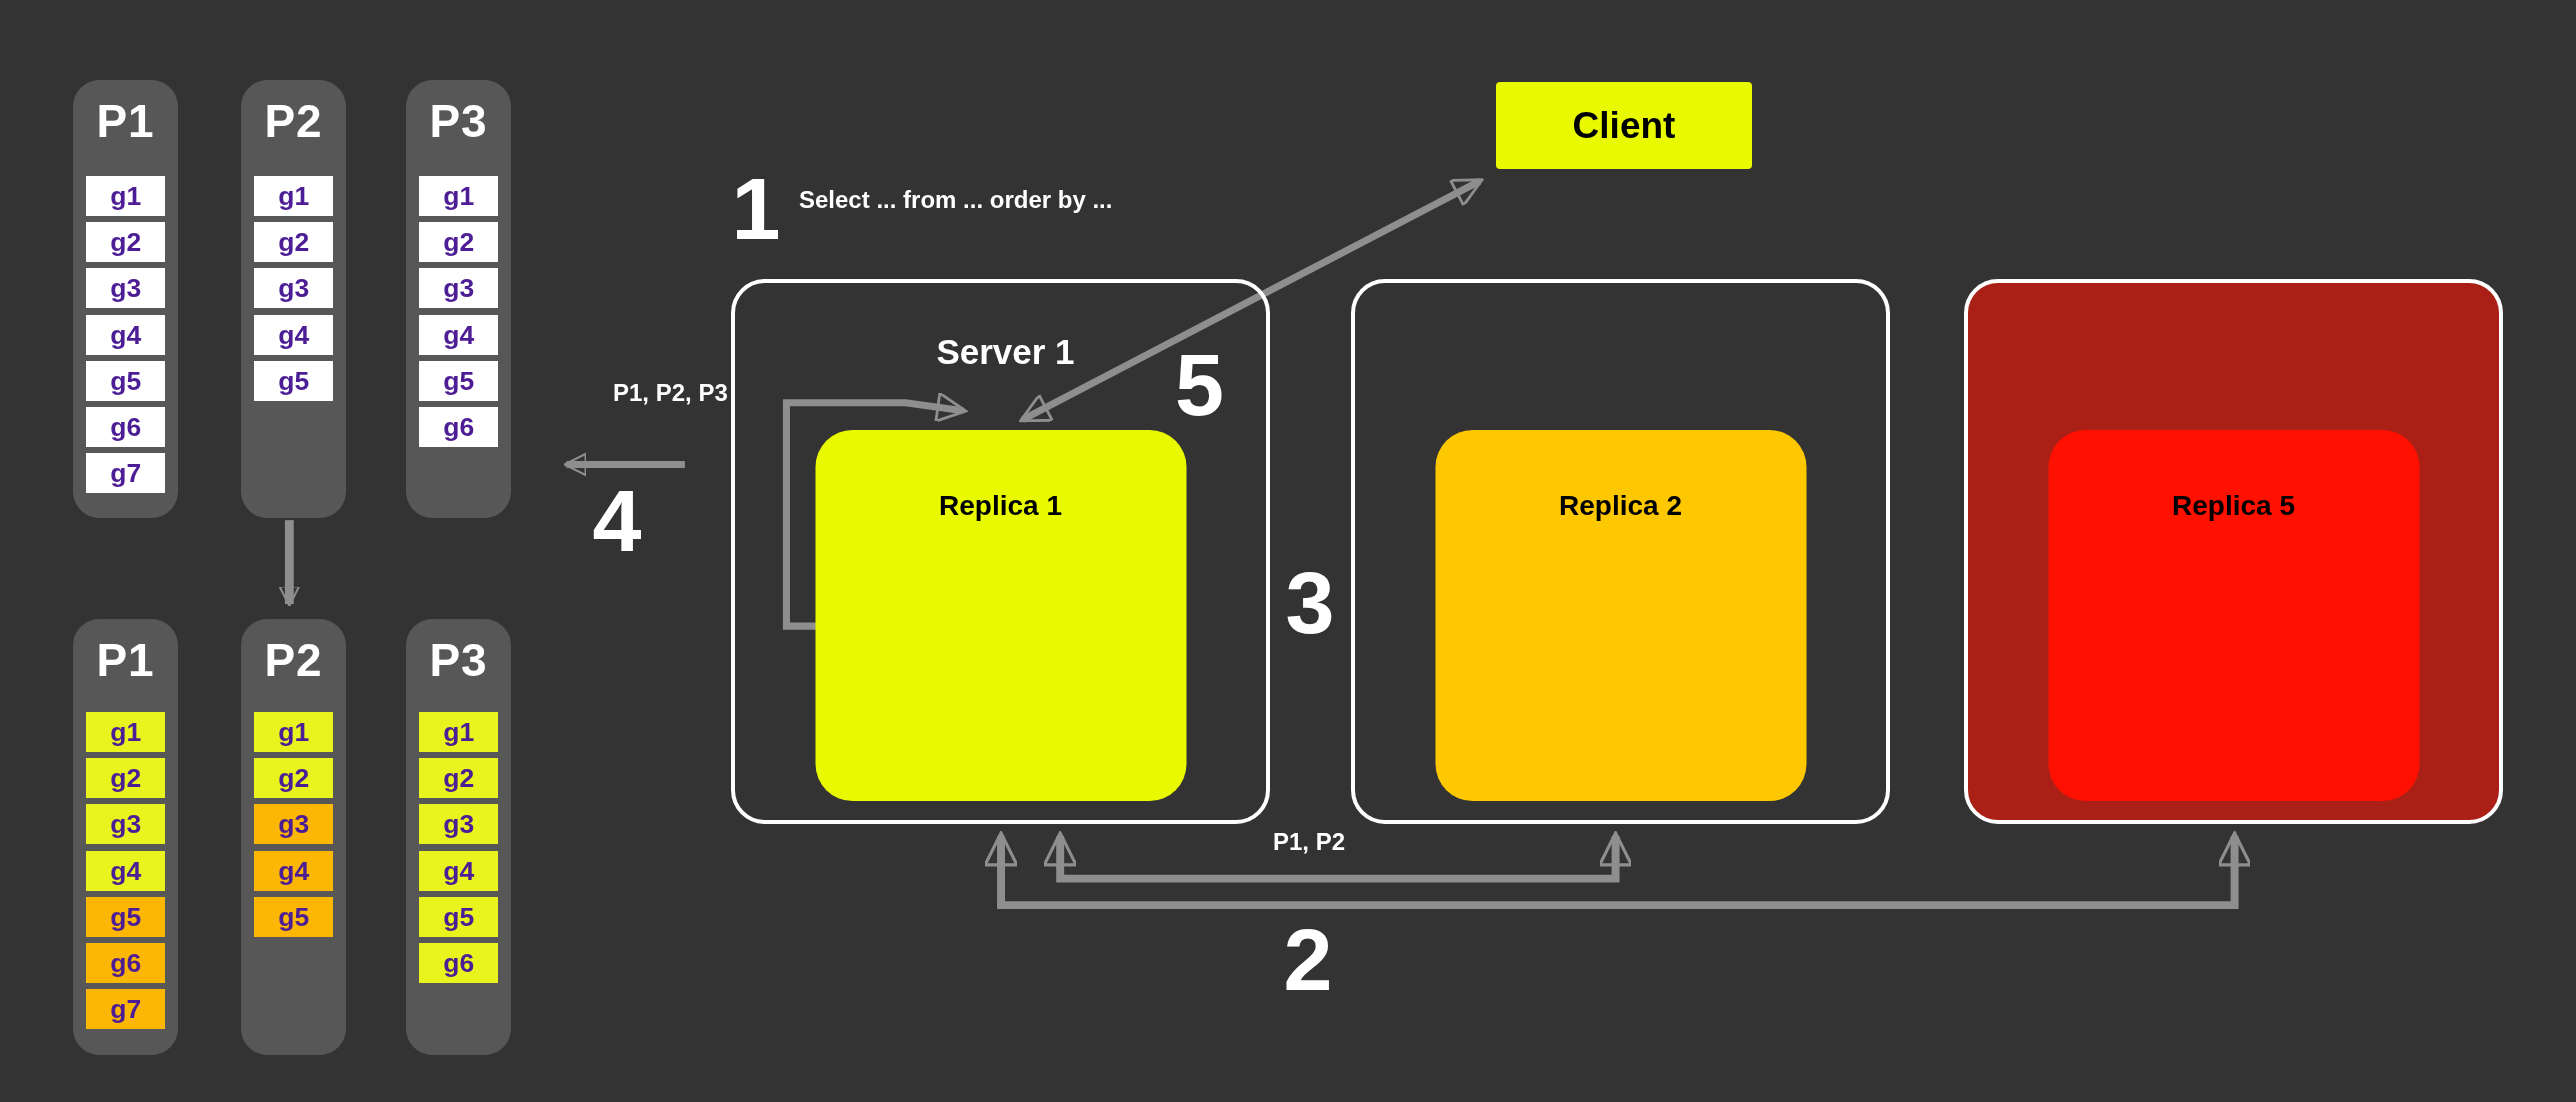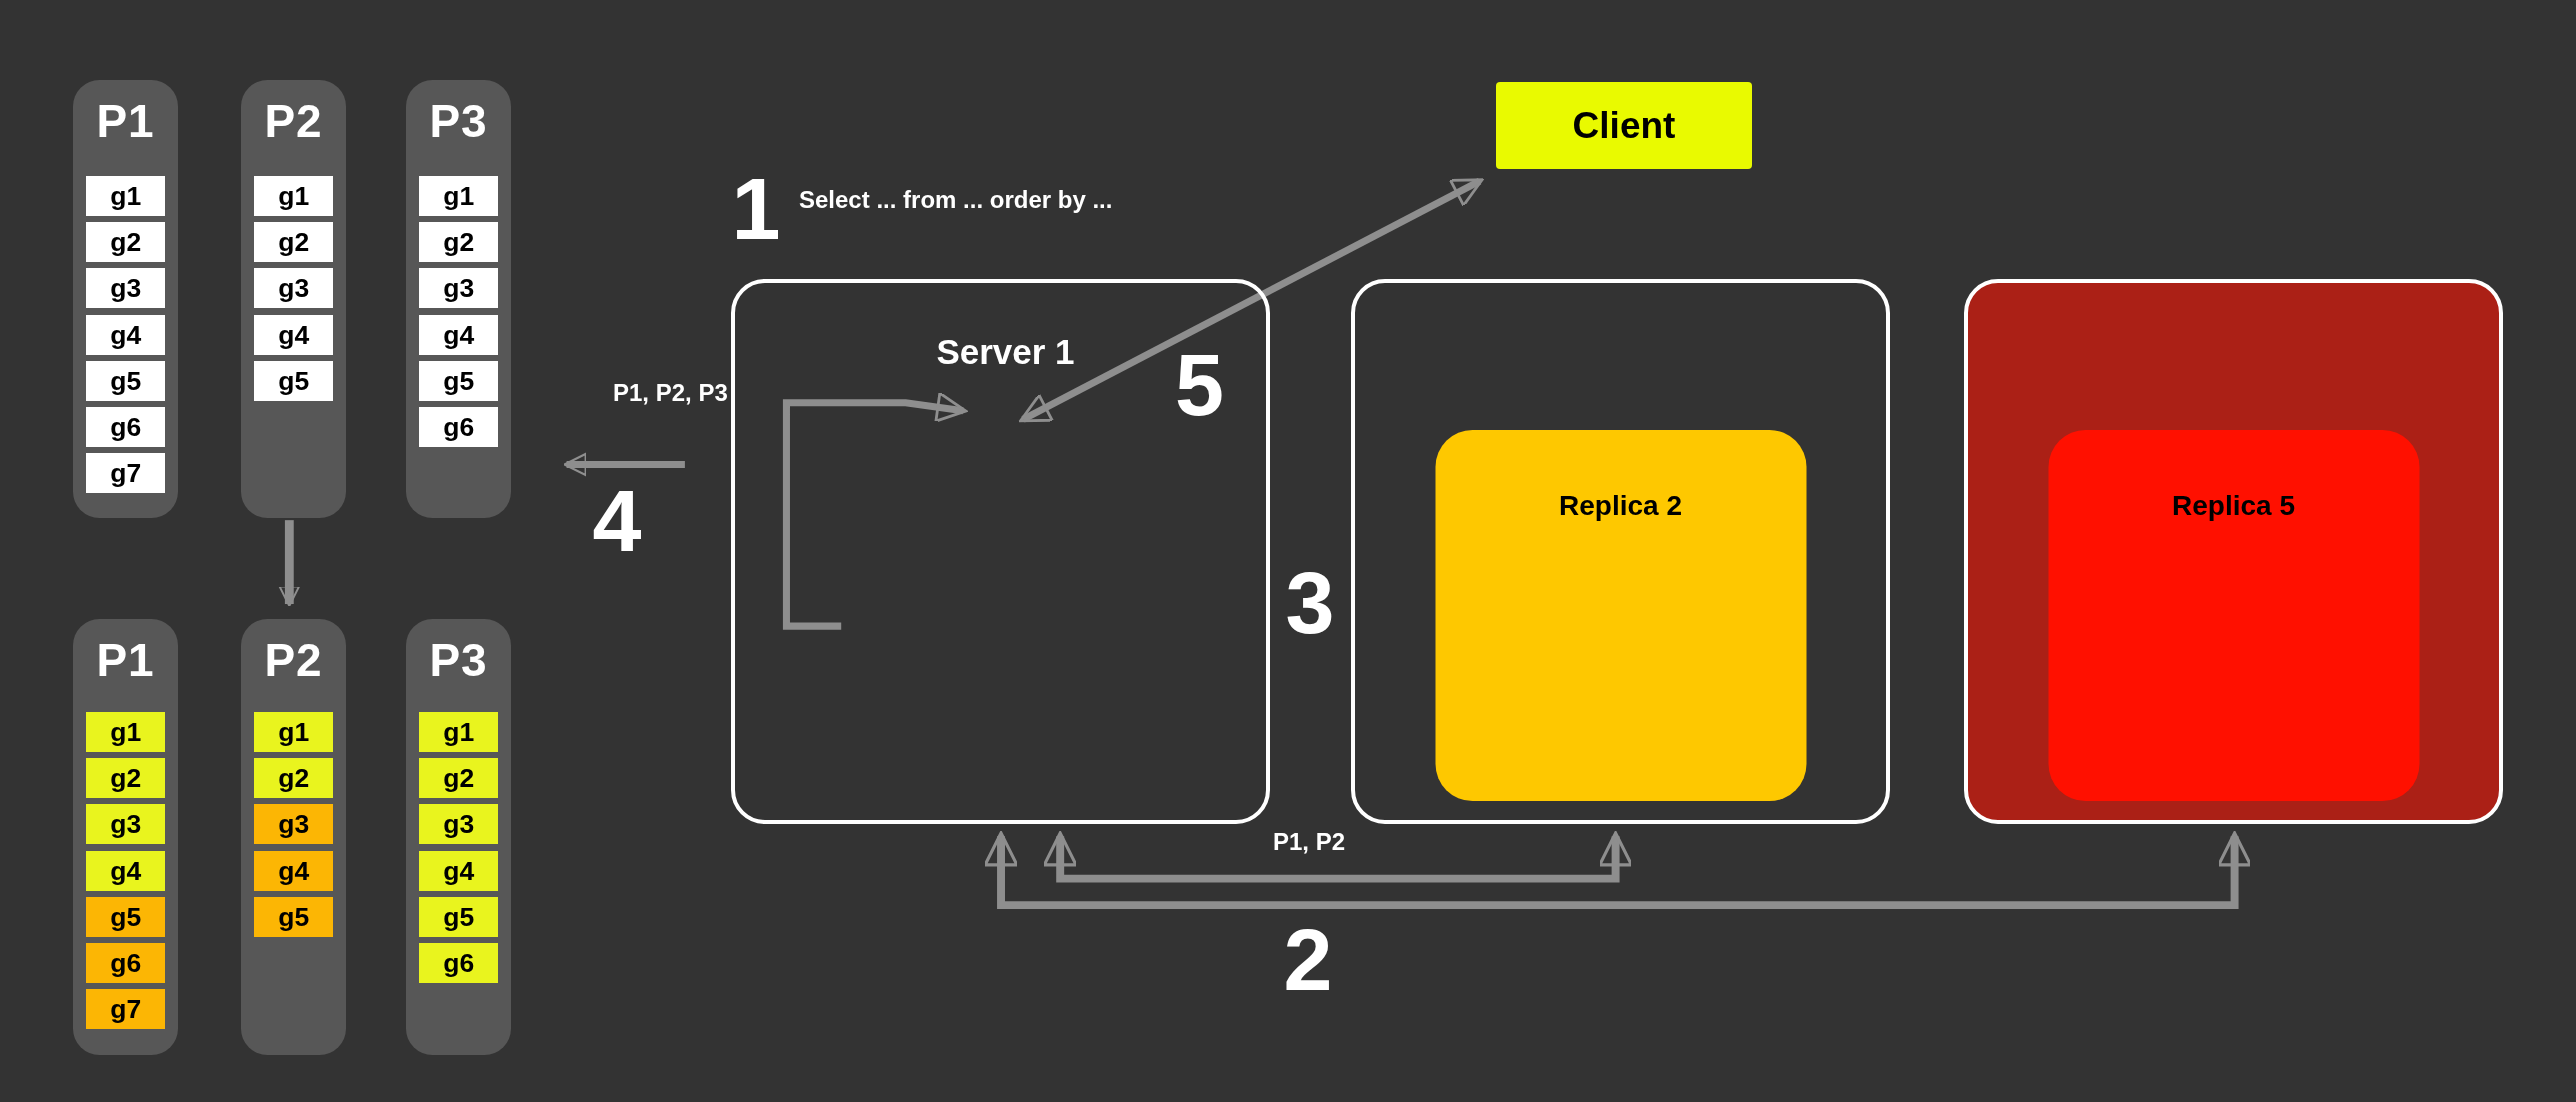--- a/index.html
+++ b/index.html
@@ -17,21 +17,21 @@
   svg.arrows .a8{stroke-width:8px;}
   svg.arrows .a9{stroke-width:9px;}
   svg.arrows .a10{stroke-width:10px;}
   marker path{fill:var(--arrow);stroke:none;}
 
   
   .pcol{position:absolute;width:105px;background:var(--panel);border-radius:26.5px;z-index:2;}
   .pcol-label{position:absolute;top:14px;left:0;width:100%;text-align:center;
     font-size:46px;color:var(--white);letter-spacing:0.9px;}
   .cells{position:absolute;left:13.3px;display:flex;flex-direction:column;gap:6.2px;}
-  .cell{width:79px;height:40px;line-height:40px;text-align:center;font-size:26.5px;color:#000000;}
+  .cell{width:79px;height:40px;line-height:40px;text-align:center;font-size:26.5px;color:#4c1d95;}
   .cell[data-color="white"]{background:var(--white);}
   .cell[data-color="yellow"]{background:var(--cell-yellow);}
   .cell[data-color="orange"]{background:var(--cell-orange);}
 
   
   .server{position:absolute;top:271px;width:539px;height:545px;border:4.4px solid var(--white);
     border-radius:34px;z-index:2;}
   .server.filled{background:var(--dark-red);}
   .server-label{position:absolute;top:49px;left:0;width:100%;text-align:center;
     font-size:35px;color:var(--white);padding-left:10px;}
@@ -153,20 +153,23 @@
   <div class="flow-label" style="left:799px;top:178px;">Select ... from ... order by ...</div>
   <div class="flow-label" style="left:613px;top:371px;">P1, P2, P3</div>
   <div class="num" style="left:617px;top:469px;">4</div>
   <div class="num" style="left:1310px;top:551px;">3</div>
   <div class="flow-label" style="left:1309px;top:820px;transform:translateX(-50%);">P1, P2</div>
   <div class="num" style="left:1308px;top:908px;">2</div>
 
   <div class="server" style="left:731px;">
     <div class="server-label">Server 1</div>
     <div class="num num5">5</div>
+    <div class="replica ry">
+      <div class="replica-label">Replica 1</div>
+    </div>
   </div>
   <div class="server" style="left:1351px;">
     <div class="replica ra">
       <div class="replica-label">Replica 2</div>
     </div>
   </div>
   <div class="server filled" style="left:1964px;">
     <div class="replica rr">
       <div class="replica-label">Replica 5</div>
     </div>

